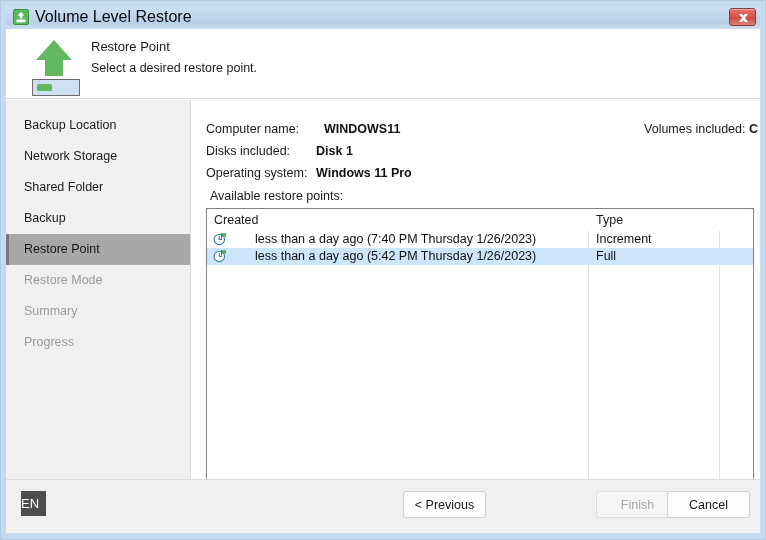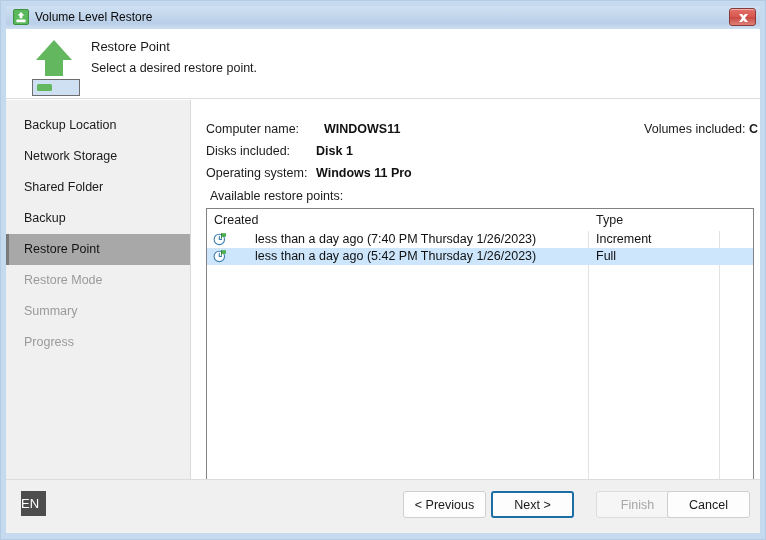--- a/index.html
+++ b/index.html
@@ -45,21 +45,21 @@
     box-sizing: border-box;
   }
   #title-icon {
     position: absolute;
     left: 7px; top: 3px;
     width: 16px; height: 16px;
   }
   #title-text {
     position: absolute;
     left: 29px; top: 3px;
-    font-size: 12px;
+    font-size: 16px;
     color: #0a0a0a;
     line-height: 16px;
     white-space: nowrap;
   }
   #close-button {
     position: absolute;
     right: 4px; top: 2px;
     width: 27px; height: 18px;
     border-radius: 3px;
     border: 1px solid #8a3a36;
@@ -374,19 +374,18 @@
           </span>
           <span class="row-created">less than a day ago (5:42 PM Thursday 1/26/2023)</span>
           <span class="row-type">Full</span>
         </div>
       </div>
     </div>
 
     <div id="footer">
       <div id="lang-indicator">EN</div>
       <button class="dlg-btn" id="btn-previous">&lt; Previous</button>
-      <button class="dlg-btn default" id="btn-next">Next &gt;</button>
       <button class="dlg-btn disabled" id="btn-finish">Finish</button>
       <button class="dlg-btn" id="btn-cancel">Cancel</button>
     </div>
 
   </div>
 </div>
 
 </body></html>

